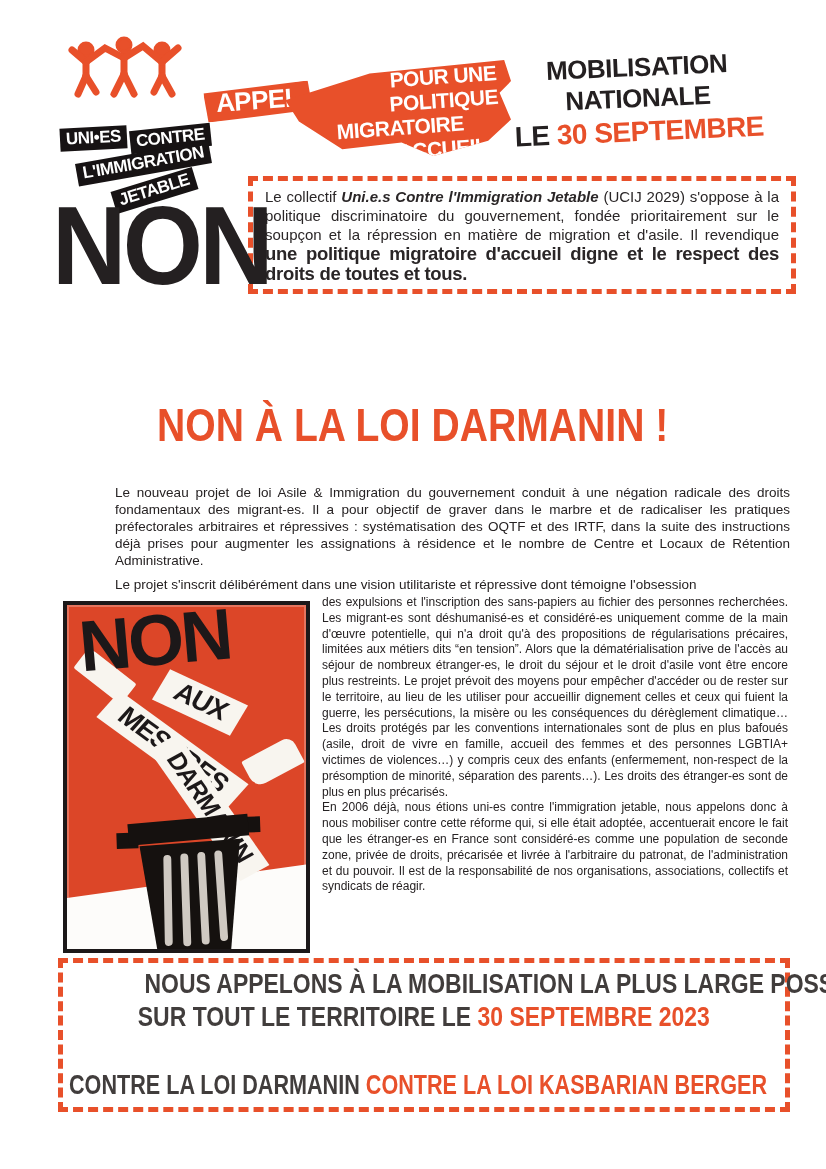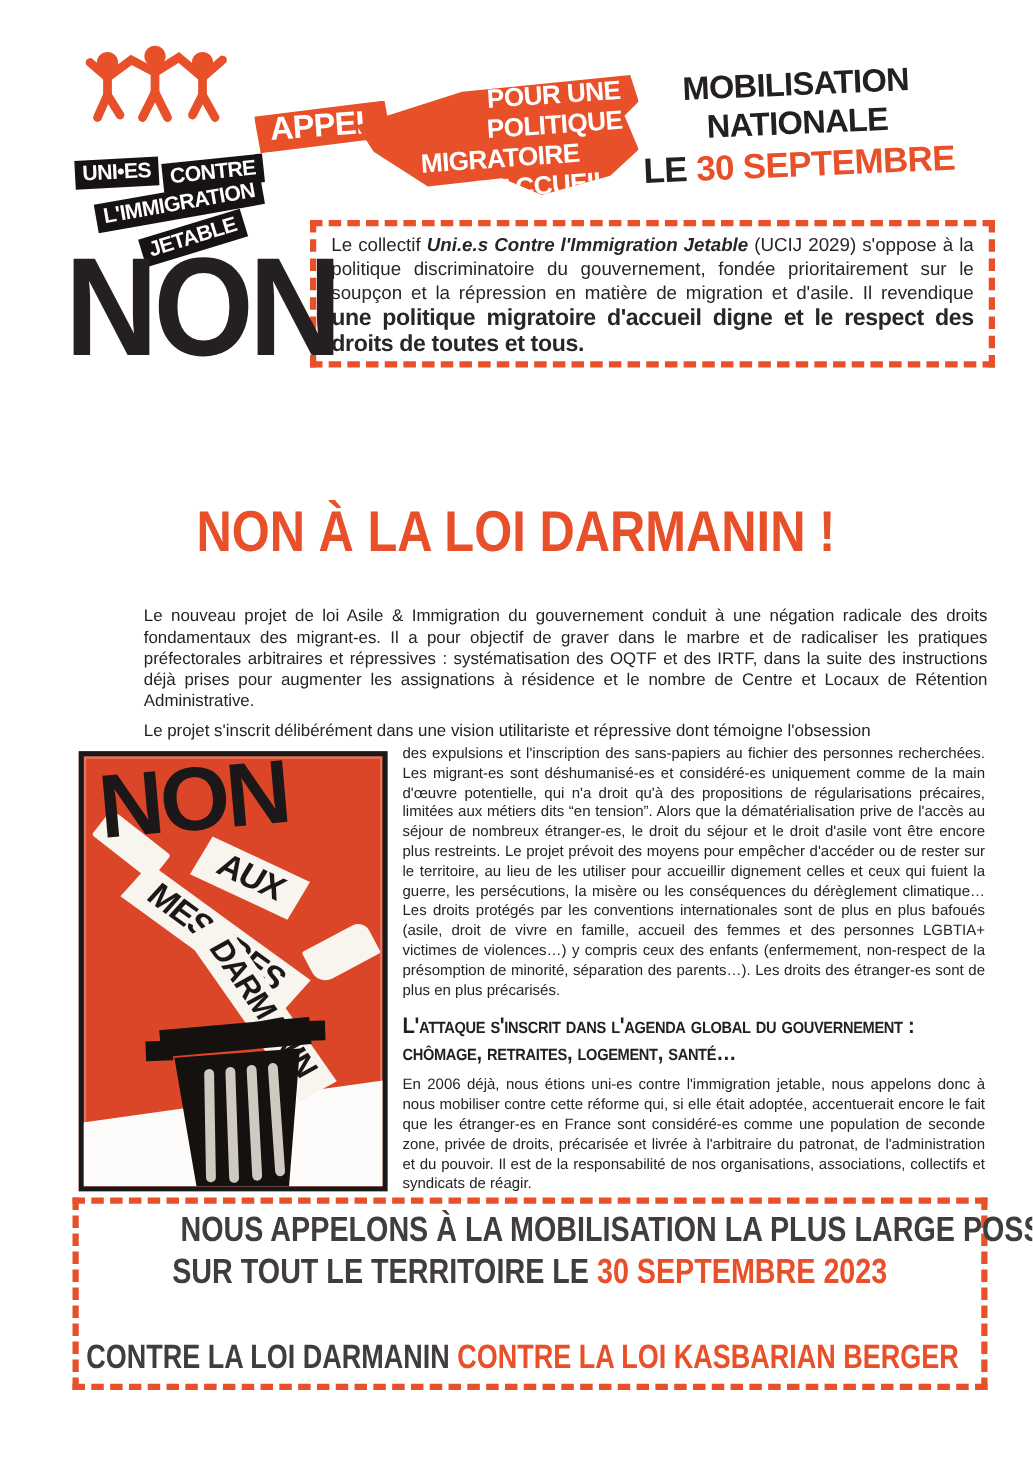--- a/index.html
+++ b/index.html
@@ -187,24 +187,20 @@
           <path d="M25 40 L127 36 L114 150 L40 150 Z" fill="#15110f"></path>
           <rect x="48" y="50" width="8" height="92" rx="4" fill="#cfc9c2" transform="rotate(1 52 96)"></rect>
           <rect x="66" y="49" width="8" height="94" rx="4" fill="#cfc9c2"></rect>
           <rect x="84" y="48" width="8" height="94" rx="4" fill="#cfc9c2" transform="rotate(-1 88 95)"></rect>
           <rect x="102" y="47" width="8" height="92" rx="4" fill="#cfc9c2" transform="rotate(-2 106 93)"></rect>
         </g>
       </svg>
     </div>
 
     <p id="para2-rest">des expulsions et l'inscription des sans-papiers au fichier des personnes recherchées. Les migrant-es sont déshumanisé-es et considéré-es uniquement comme de la main d'œuvre potentielle, qui n'a droit qu'à des propositions de régularisations précaires, limitées aux métiers dits “en tension”. Alors que la dématérialisation prive de l'accès au séjour de nombreux étranger-es, le droit du séjour et le droit d'asile vont être encore plus restreints. Le projet prévoit des moyens pour empêcher d'accéder ou de rester sur le territoire, au lieu de les utiliser pour accueillir dignement celles et ceux qui fuient la guerre, les persécutions, la misère ou les conséquences du dérèglement climatique… Les droits protégés par les conventions internationales sont de plus en plus bafoués (asile, droit de vivre en famille, accueil des femmes et des personnes LGBTIA+ victimes de violences…) y compris ceux des enfants (enfermement, non-respect de la présomption de minorité, séparation des parents…). Les droits des étranger-es sont de plus en plus précarisés.</p>
-    <h3 id="subhead">
-      <span class="cond">L'attaque s'inscrit dans l'agenda global du gouvernement :</span><br>
-      <span class="cond">chômage, retraites, logement, santé…</span>
-    </h3>
     <p id="para3">En 2006 déjà, nous étions uni-es contre l'immigration jetable, nous appelons donc à nous mobiliser contre cette réforme qui, si elle était adoptée, accentuerait encore le fait que les étranger-es en France sont considéré-es comme une population de seconde zone, privée de droits, précarisée et livrée à l'arbitraire du patronat, de l'administration et du pouvoir. Il est de la responsabilité de nos organisations, associations, collectifs et syndicats de réagir.</p>
   </div>
 
   <div id="cta-box">
     <div id="cta-lines">
       <span class="cond-c">NOUS APPELONS À LA MOBILISATION LA PLUS LARGE POSSIBLE</span><br>
       <span class="cond-c"><span>SUR TOUT LE TERRITOIRE LE </span><span class="date">30 SEPTEMBRE 2023</span></span>
     </div>
     <div id="cta-bottom">
       <span class="cond"><span class="black">CONTRE LA LOI DARMANIN </span><span class="red">CONTRE LA LOI KASBARIAN BERGER</span></span>

